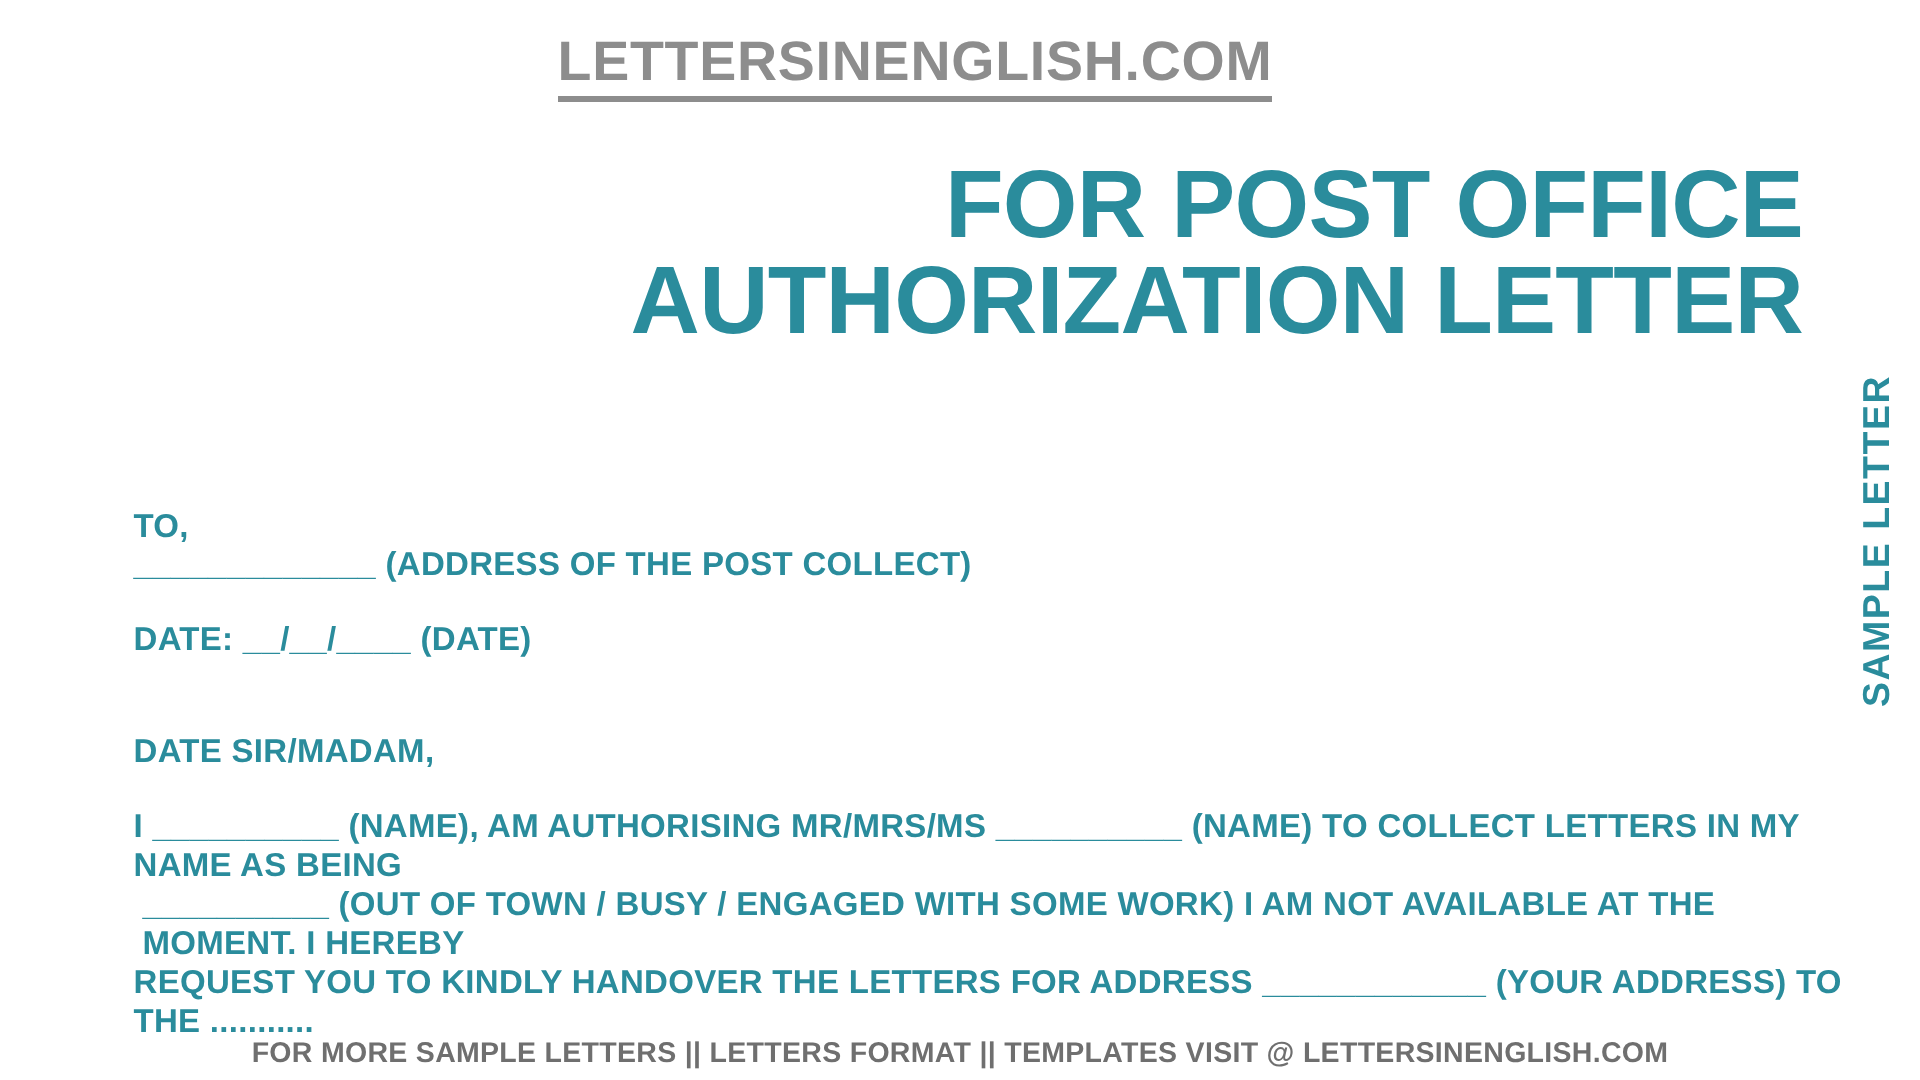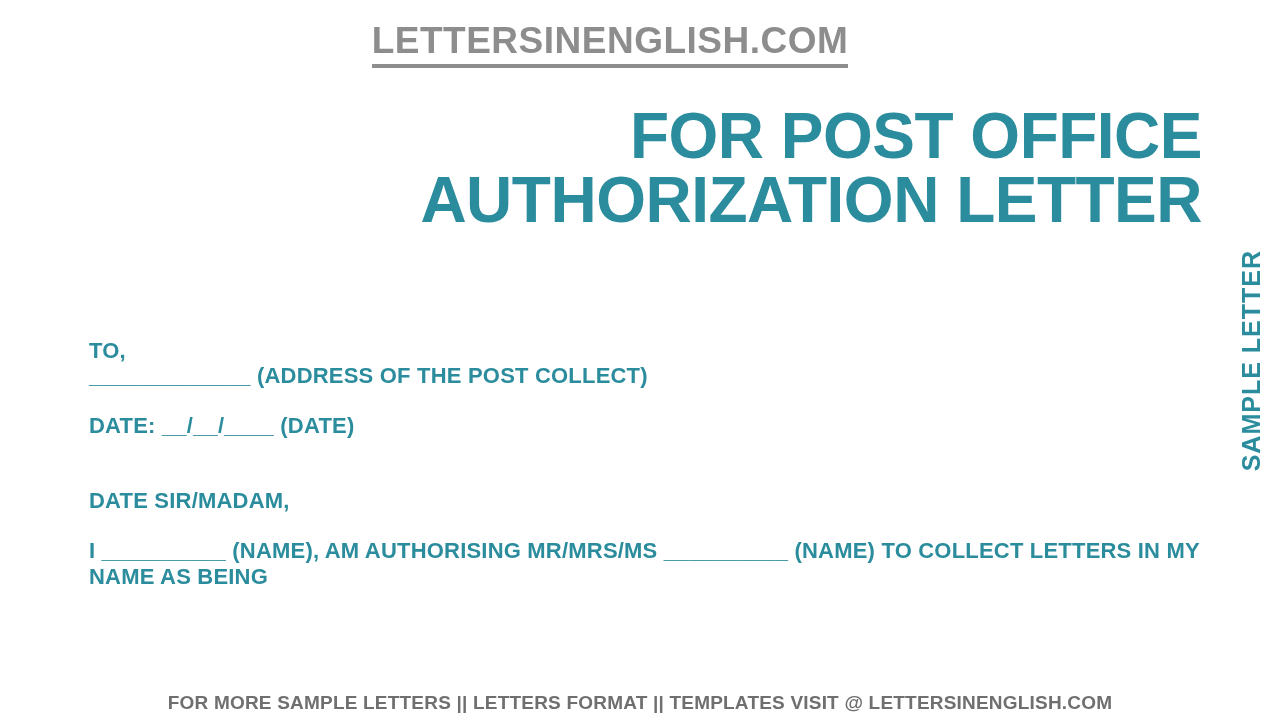--- a/index.html
+++ b/index.html
@@ -129,18 +129,20 @@
     <div class="line">TO,</div>
     <div class="line">_____________ (ADDRESS OF THE POST COLLECT)</div>
     <div class="spacer"></div>
     <div class="line">DATE: __/__/____ (DATE)</div>
     <div class="spacer"></div>
     <div class="spacer"></div>
     <div class="line">DATE SIR/MADAM,</div>
     <div class="spacer"></div>
     <div class="para">
       <div>I __________ (NAME), AM AUTHORISING MR/MRS/MS __________ (NAME) TO COLLECT LETTERS IN MY NAME AS BEING</div>
+      <div class="l2">__________ (OUT OF TOWN / BUSY / ENGAGED WITH SOME WORK) I AM NOT AVAILABLE AT THE MOMENT. I HEREBY</div>
+      <div>REQUEST YOU TO KINDLY HANDOVER THE LETTERS FOR ADDRESS ____________ (YOUR ADDRESS) TO THE ...........</div>
     </div>
   </div>
 
   <div class="footer">FOR MORE SAMPLE LETTERS || LETTERS FORMAT || TEMPLATES VISIT @ LETTERSINENGLISH.COM</div>
 
 </div>
 
 </body></html>

